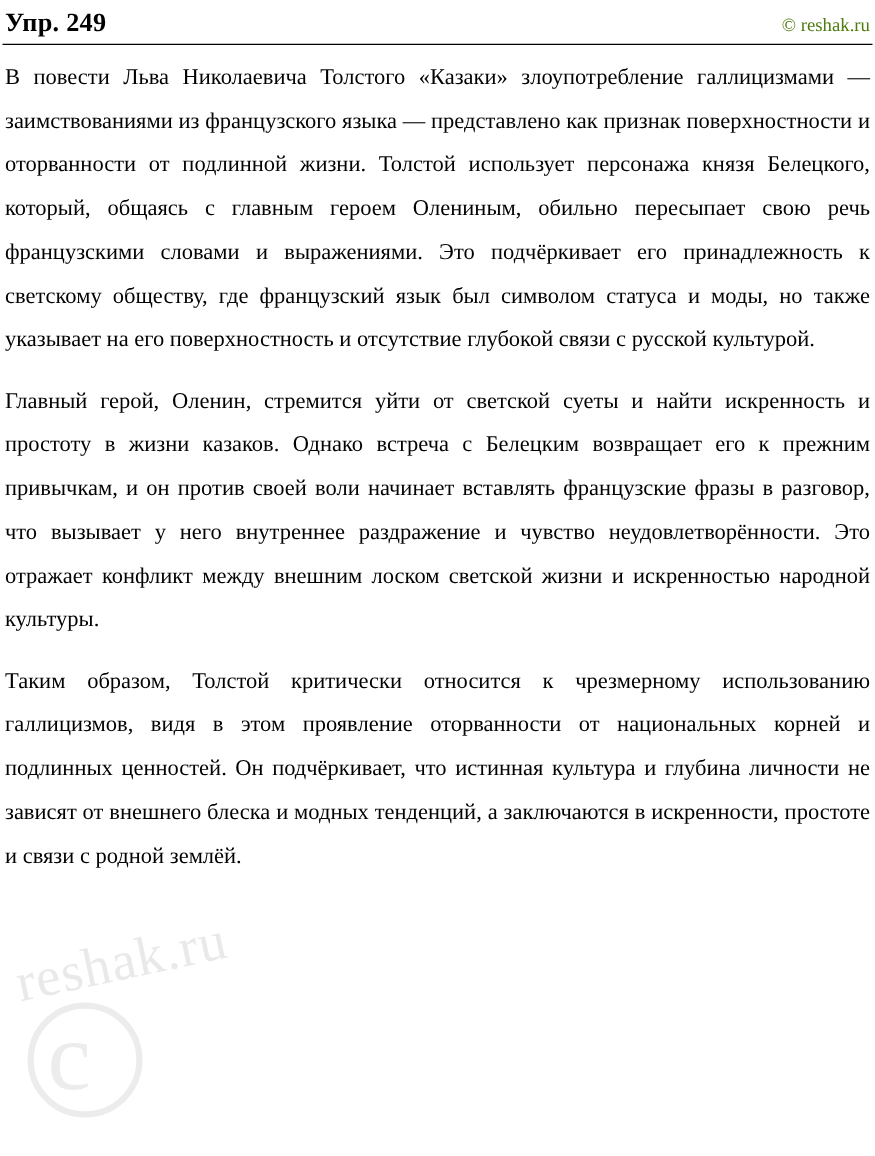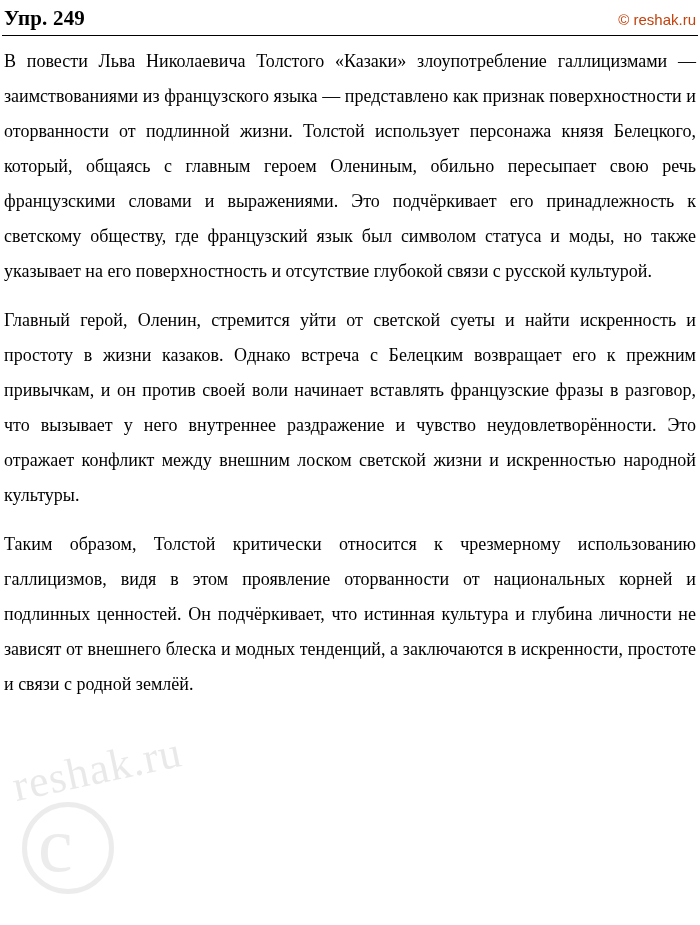--- a/index.html
+++ b/index.html
@@ -28,23 +28,23 @@
     justify-content: space-between;
     padding: 6px 2px 0 2px;
   }
   .header-title {
     font-family: "Liberation Serif", serif;
     font-size: 21px;
     font-weight: bold;
     letter-spacing: 0.2px;
   }
   .header-copyright {
-    font-family: Liberation Sans, sans-serif;
+    font-family: Liberation Serif, serif;
     font-size: 15px;
-    color: #c2410c;
+    color: #4d7c0f;
   }
   .rule {
     border: 0;
     border-top: 1px solid #000;
     margin: 4px 0 8px 0;
     width: 100%;
   }
   .content {
     padding: 0 2px;
   }

